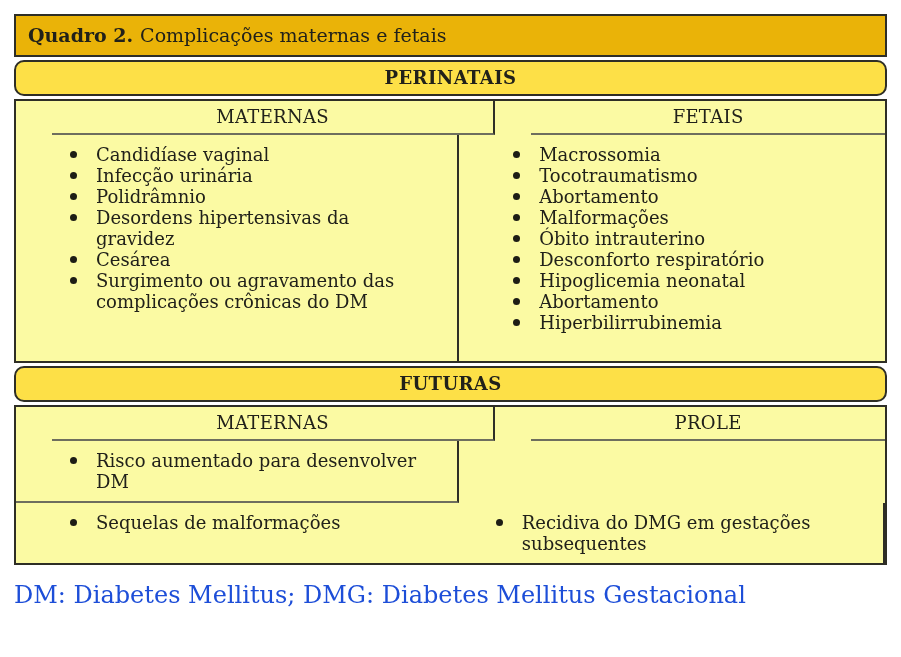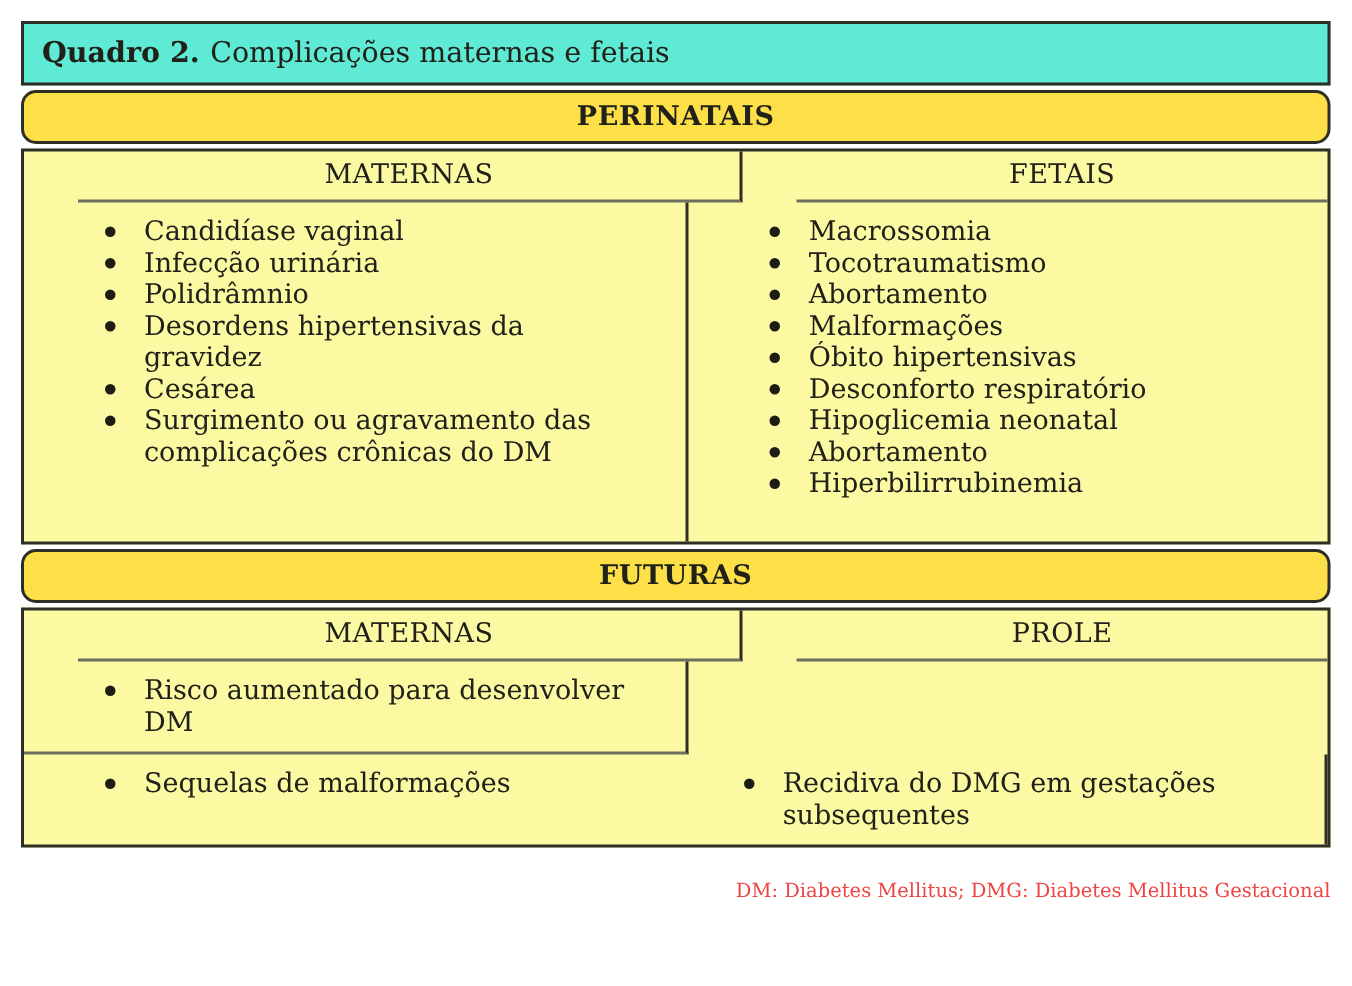--- a/index.html
+++ b/index.html
@@ -17,21 +17,21 @@
     width: 873px;
   }
   .box {
     border: 2px solid #2e2e26;
     margin-bottom: 3px;
     background: #fbfaa3;
     box-sizing: border-box;
   }
   
   .title-box {
-    background: #5eead4;
+    background: #eab308;
     padding: 6px 12px;
     font-size: 19px;
     line-height: 27px;
   }
   .title-label { font-weight: bold; margin-right: 7px; }
   
   .section-box {
     background: #fde047;
     text-align: center;
     padding: 5px 4px;
@@ -79,24 +79,24 @@
     position: absolute;
     left: -26px;
     top: 7px;
     width: 7px;
     height: 7px;
     border-radius: 50%;
     background: #1d1d15;
   }
   .caption {
     margin-top: 18px;
-    text-align: right;
-    font-size: 13px;
+    text-align: left;
+    font-size: 24px;
     line-height: 24px;
-    color: #ef4444;
+    color: #1d4ed8;
   }
 </style>
 </head>
 <body>
 
 <div class="page">
 
   <div class="box title-box">
     <span class="title-label">Quadro 2.</span><span>Complicações maternas e fetais</span>
   </div>
@@ -118,21 +118,21 @@
           <li>Cesárea</li>
           <li>Surgimento ou agravamento das complicações crônicas do DM</li>
         </ul>
       </div>
       <div class="cell content-cell tall">
         <ul class="blist">
           <li>Macrossomia</li>
           <li>Tocotraumatismo</li>
           <li>Abortamento</li>
           <li>Malformações</li>
-          <li>Óbito hipertensivas</li>
+          <li>Óbito intrauterino</li>
           <li>Desconforto respiratório</li>
           <li>Hipoglicemia neonatal</li>
           <li>Abortamento</li>
           <li>Hiperbilirrubinemia</li>
         </ul>
       </div>
     </div>
   </div>
 
   <div class="box section-box">FUTURAS</div>

